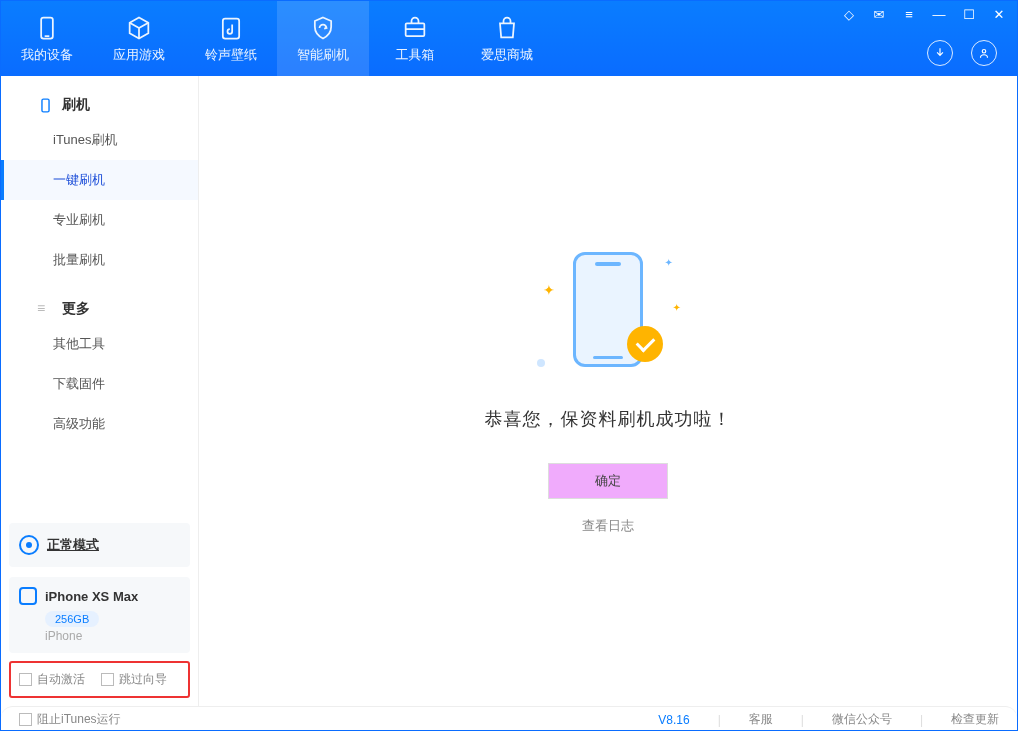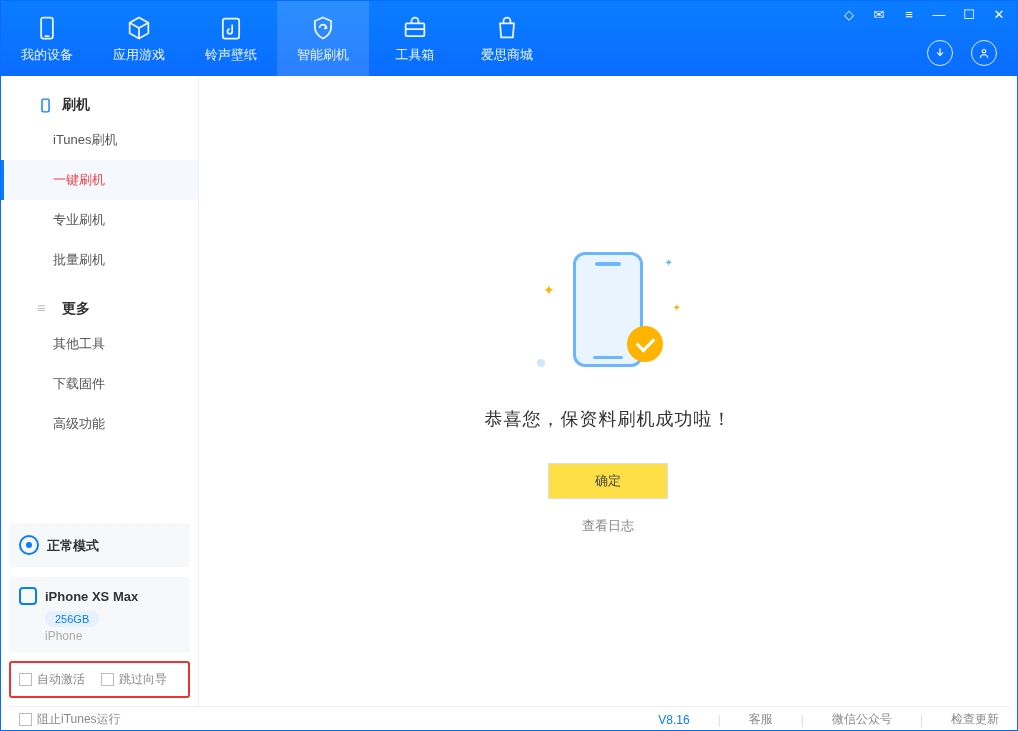--- a/index.html
+++ b/index.html
@@ -23,25 +23,25 @@
 .user-ctrls { position: absolute; right: 20px; bottom: 10px; display: flex; gap: 18px; }
 .user-ctrls .circ { width: 26px; height: 26px; border: 1.5px solid rgba(255,255,255,.85); border-radius: 50%; display: flex; align-items: center; justify-content: center; cursor: pointer; }
 
 
 .body-area { display: flex; height: 630px; }
 .sidebar { width: 198px; border-right: 1px solid #eee; background: #fff; display: flex; flex-direction: column; }
 .sb-section { padding: 14px 0 0 0; }
 .sb-head { display: flex; align-items: center; gap: 8px; padding: 6px 36px; font-size: 14px; color: #333; font-weight: 600; }
 .sb-head svg, .sb-head .ico { width: 17px; height: 17px; }
 .sb-item { padding: 11px 22px 11px 52px; font-size: 13px; color: #555; cursor: pointer; }
-.sb-item.active { color: #ef4444; border-left: 3px solid #0a7dff; background: #f5f9ff; padding-left: 49px; }
+.sb-item.active { color: #1d4ed8; border-left: 3px solid #0a7dff; background: #f5f9ff; padding-left: 49px; }
 
 .sb-bottom { margin-top: auto; }
 .device-box { margin: 8px; padding: 10px; background: #f6f8fa; border-radius: 4px; }
-.mode-box { margin: 0 8px 10px; padding: 12px 10px; background: #f6f8fa; border-radius: 4px; display: flex; align-items: flex-end; gap: 8px; font-size: 13px; font-weight: 600; color: #333; }
+.mode-box { margin: 0 8px 10px; padding: 12px 10px; background: #f6f8fa; border-radius: 4px; display: flex; align-items: center; gap: 8px; font-size: 13px; font-weight: 600; color: #333; text-decoration: underline; }
 .mode-box .m-ico { width: 20px; height: 20px; border: 2px solid #0a7dff; border-radius: 50%; display: flex; align-items: center; justify-content: center; }
 .mode-box .m-ico::after { content:''; width:6px; height:6px; background:#0a7dff; border-radius:50%; }
 .dev-head { display: flex; align-items: center; gap: 8px; font-weight: 600; font-size: 13px; color: #333; }
 .dev-head .ph-ico { width: 18px; height: 18px; border: 2px solid #0a7dff; border-radius: 4px; display: inline-block; }
 .cap-badge { display: inline-block; margin: 6px 0 2px 26px; background: #e6f1ff; color: #0a7dff; border-radius: 10px; padding: 2px 10px; font-size: 11px; }
 .dev-type { color: #aaa; font-size: 12px; margin-left: 26px; }
 
 .checks { margin: 6px 8px 8px; padding: 8px; border: 2px solid #e33; border-radius: 3px; display: flex; gap: 16px; font-size: 12px; color: #888; }
 .chk { display: flex; align-items: center; gap: 5px; cursor: pointer; }
 .chk .box { width: 13px; height: 13px; border: 1px solid #bbb; background:#fff; }
@@ -54,21 +54,21 @@
 .phone::after { content:''; position:absolute; bottom:5px; left:50%; transform:translateX(-50%); width:30px; height:3px; background:#6cb6ff; border-radius:2px; }
 .check-badge { position:absolute; right:10px; bottom:15px; width:36px; height:36px; background:#ffb400; border-radius:50%; display:flex; align-items:center; justify-content:center; }
 .check-badge::after { content:''; width:14px; height:8px; border-left:3px solid #fff; border-bottom:3px solid #fff; transform:rotate(-45deg); margin-top:-3px; }
 .spark { position:absolute; color:#ffb400; font-size:14px; }
 .sp1 { left:0; top:35px; }
 .sp2 { right:0; top:10px; font-size:10px; color:#6cb6ff; }
 .sp3 { right:-8px; top:55px; font-size:10px; }
 .sp4 { left:-6px; bottom:10px; width:8px; height:8px; background:#cfe6ff; border-radius:50%; }
 
 .success-msg { font-size: 18px; color: #333; letter-spacing: 1px; }
-.btn-ok { margin-top: 32px; padding: 8px 46px; border:1px solid #ddd; background:#fde047; font-size:13px; color:#444; cursor:pointer; }
+.btn-ok { margin-top: 32px; padding: 8px 46px; border:1px solid #ddd; background:#f0abfc; font-size:13px; color:#444; cursor:pointer; }
 .log-link { margin-top: 18px; font-size: 13px; color: #888; cursor: pointer; }
 
 
 .footer { height: 26px; border-top: 1px solid #eee; display:flex; align-items:center; padding:0 18px; font-size:12px; color:#888;border-radius:12px; }
 .footer .left { display:flex; align-items:center; gap:6px; }
 .footer .right { margin-left:auto; display:flex; align-items:center; gap:28px; }
 .footer .sep { color: #ddd; }
 .footer a { color:#888; cursor:pointer; }
 .ver { color:#0a7dff; }
 </style>

